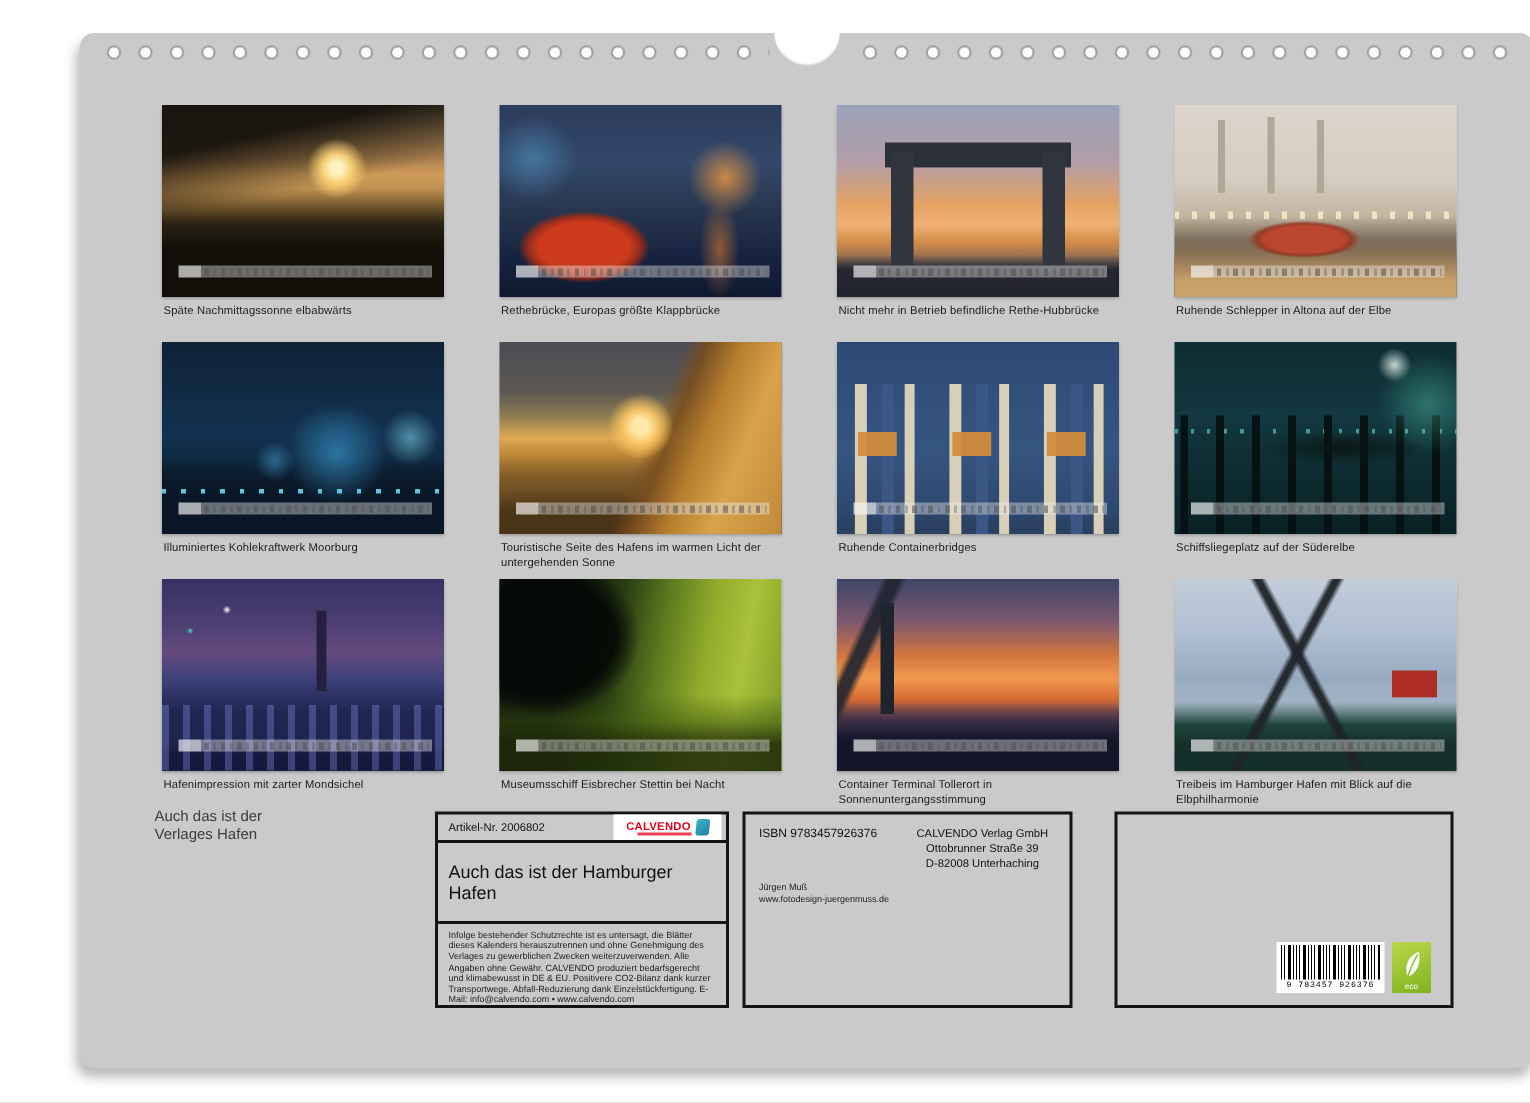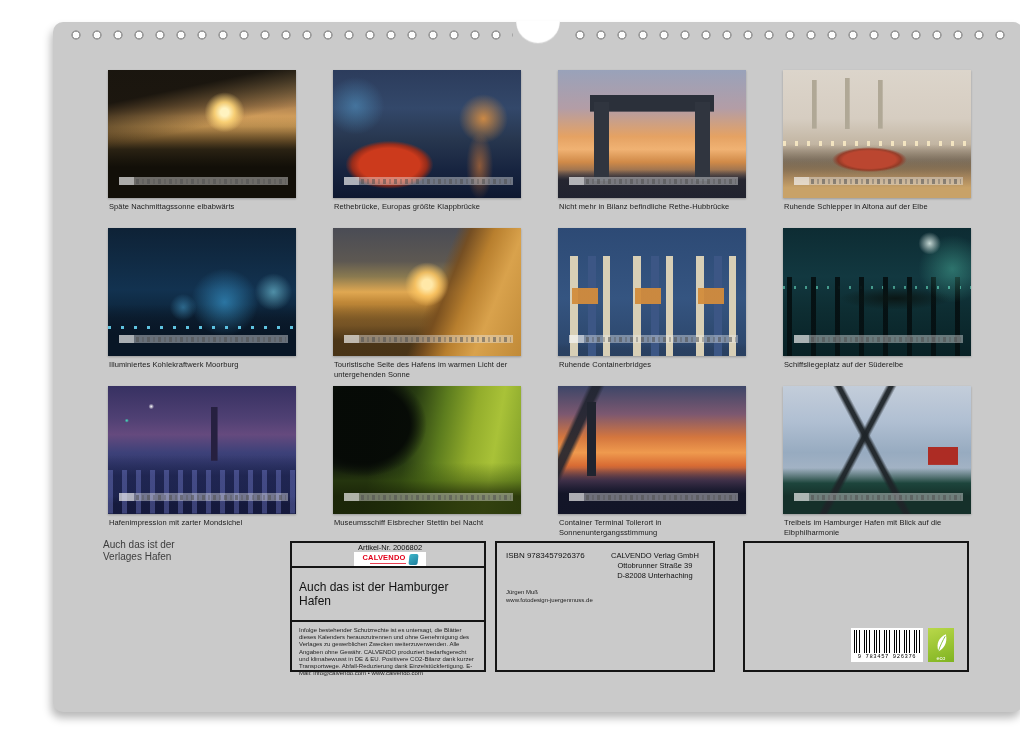--- a/index.html
+++ b/index.html
@@ -108,21 +108,21 @@
     linear-gradient(180deg,#3d4668 0%,#7c5870 22%,#d4763e 40%,#ef9a4e 52%,#d96c34 62%,#5e4058 74%,#262c50 88%,#1b2142 100%);}
   .p12{background:
     linear-gradient(#ad2c24,#ad2c24) 92% 55% / 16% 14% no-repeat,
     linear-gradient(62deg,rgba(0,0,0,0) 46%,rgba(30,36,40,.95) 47.5% 49%,rgba(0,0,0,0) 50.5%),
     linear-gradient(118deg,rgba(0,0,0,0) 40%,rgba(30,36,40,.95) 41.5% 43%,rgba(0,0,0,0) 44.5%),
     linear-gradient(0deg,#15302a 0 14%,#1d453c 24%,rgba(29,69,60,0) 36%),
     linear-gradient(180deg,#c3cdda 0%,#b0bfd2 28%,#97abc0 52%,#a9b7c7 72%,#8f9fb2 100%);}
   
   .title{position:absolute;left:50px;top:517px;font-size:10px;line-height:1.22;color:#3c3c3c;}
   .boxA{position:absolute;left:237px;top:519px;width:196px;height:131px;border:2px solid #141414;box-sizing:border-box;display:flex;flex-direction:column;}
-  .rowA1{height:23px;border-bottom:2px solid #141414;display:flex;align-items:center;justify-content:space-between;padding:0 3px 0 7px;font-size:7.5px;color:#111;flex-direction:column;}
+  .rowA1{height:23px;border-bottom:2px solid #141414;display:flex;align-items:center;justify-content:space-between;padding:0 3px 0 7px;font-size:7.5px;color:#111;}
   .logo{width:72px;height:17px;background:#fff;display:flex;align-items:center;justify-content:center;gap:3px;}
   .logo-col{display:flex;flex-direction:column;align-items:flex-end;gap:1px;}
   .logo-txt{color:#e2001a;font-weight:bold;font-size:7.5px;letter-spacing:.2px;line-height:1;}
   .logo-tag{width:36px;height:1.5px;background:#e2001a;opacity:.75;}
   .logo-icon{width:9px;height:11px;background:linear-gradient(145deg,#3fb6c9,#1f7f9e);border-radius:2px;transform:skewX(-6deg);}
   .rowA2{height:29px;border-bottom:2px solid #141414;display:flex;align-items:center;padding:12px 7px;font-size:12px;color:#111;}
   .rowA3{flex:1;padding:5px 7px;font-size:6px;line-height:1.2;color:#222;}
   .boxB{position:absolute;left:442px;top:519px;width:220px;height:131px;border:2px solid #141414;box-sizing:border-box;}
   .isbn{position:absolute;left:9px;top:8px;font-size:8px;color:#111;}
   .pub{position:absolute;left:114px;top:8px;font-size:7.5px;line-height:1.3;color:#111;text-align:center;}
@@ -154,21 +154,21 @@
     <figure class="cell">
       <div class="ph p2">
           <div class="wm"></div>
         </div>
       <figcaption class="cap">Rethebrücke, Europas größte Klappbrücke</figcaption>
     </figure>
     <figure class="cell">
       <div class="ph p3">
           <div class="wm"></div>
         </div>
-      <figcaption class="cap">Nicht mehr in Bilanz befindliche Rethe-Hubbrücke</figcaption>
+      <figcaption class="cap">Nicht mehr in Betrieb befindliche Rethe-Hubbrücke</figcaption>
     </figure>
     <figure class="cell">
       <div class="ph p4">
           <div class="wm"></div>
         </div>
       <figcaption class="cap">Ruhende Schlepper in Altona auf der Elbe</figcaption>
     </figure>
     <figure class="cell">
       <div class="ph p5">
           <div class="wm"></div>

